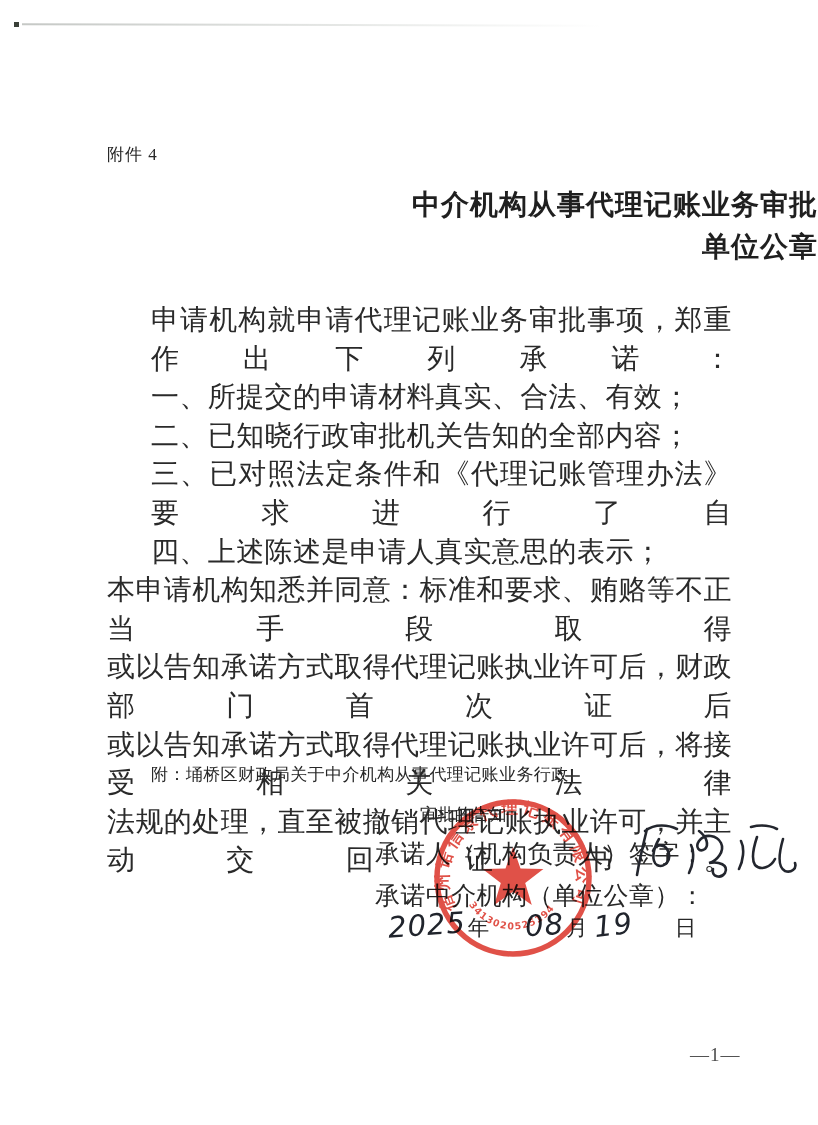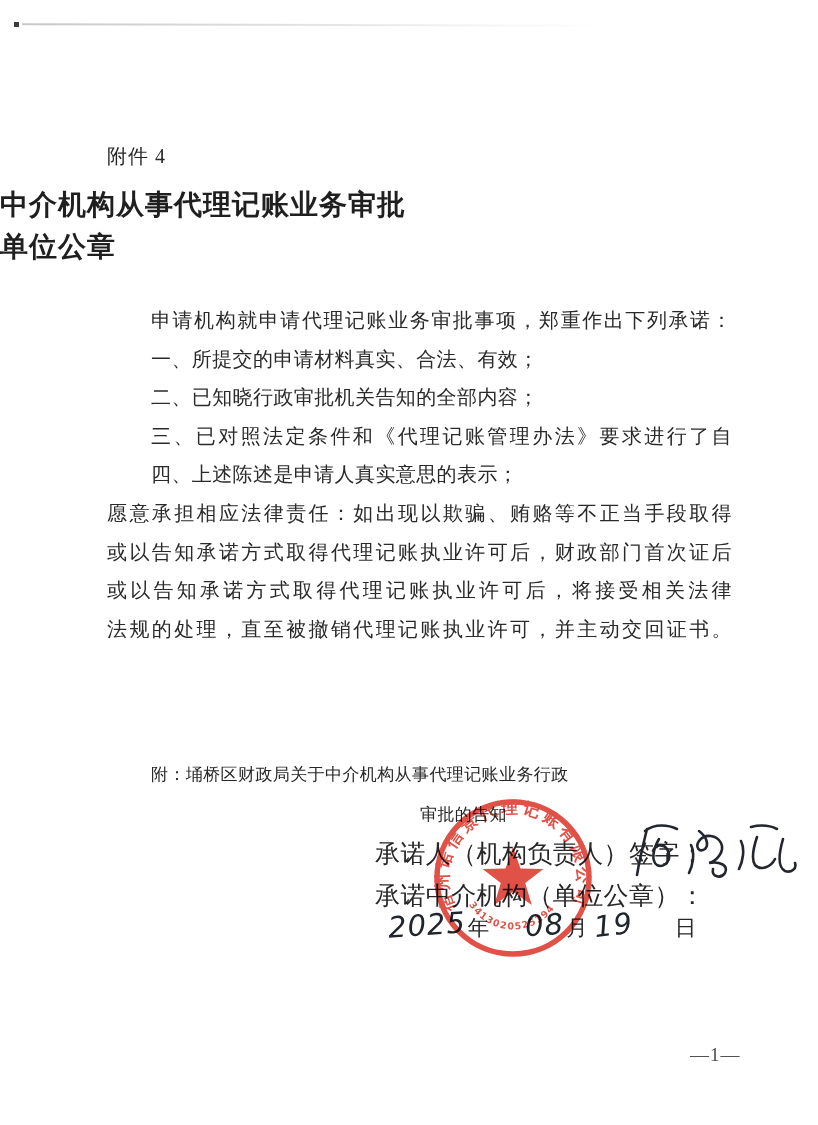--- a/index.html
+++ b/index.html
@@ -23,39 +23,39 @@
   }
   .scan-dot {
     position: absolute;
     left: 14px; top: 22px;
     width: 5px; height: 5px;
     background: #3a4038;
   }
   .attachment-label {
     position: absolute;
     left: 107px; top: 143px;
-    font-size: 20px;
+    font-size: 17px;
     letter-spacing: 1px;
   }
   .title-block {
     position: absolute;
     left: 0; top: 184px;
     width: 100%;
-    text-align: left;
+    text-align: right;
     font-weight: bold;
     font-size: 28px;
     line-height: 42px;
     color: #1f1f1f;
     letter-spacing: 1px;
   }
   .body-text {
     position: absolute;
     left: 107px; top: 301px;
     width: 625px;
-    font-size: 20px;
+    font-size: 28px;
     line-height: 38.6px;
     letter-spacing: 0.4px;
     color: #2a2a2a;
   }
   .body-text .line { white-space: nowrap; }
   .body-text .line.fill {
     white-space: normal;
     text-align: justify;
     text-align-last: justify;
   }
@@ -134,21 +134,21 @@
     <div>中介机构从事代理记账业务审批</div>
     <div>单位公章</div>
   </div>
 
   <div class="body-text">
     <div class="line fill indent">申请机构就申请代理记账业务审批事项，郑重作出下列承诺：</div>
     <div class="line indent">一、所提交的申请材料真实、合法、有效；</div>
     <div class="line indent">二、已知晓行政审批机关告知的全部内容；</div>
     <div class="line fill indent">三、已对照法定条件和《代理记账管理办法》要求进行了自</div>
     <div class="line indent">四、上述陈述是申请人真实意思的表示；</div>
-    <div class="line fill">愿意承担相应法律责任：如出现以欺骗、贿赂等不正当手段取得</div>
+    <div class="line fill">本申请机构知悉并同意：标准和要求、贿赂等不正当手段取得</div>
     <div class="line fill">或以告知承诺方式取得代理记账执业许可后，财政部门首次证后</div>
     <div class="line fill">或以告知承诺方式取得代理记账执业许可后，将接受相关法律</div>
     <div class="line fill">法规的处理，直至被撤销代理记账执业许可，并主动交回证书。</div>
   </div>
 
   <div class="attachment-note">
     <div class="n1">附：埇桥区财政局关于中介机构从事代理记账业务行政</div>
     <div class="n2">审批的告知</div>
   </div>
 

